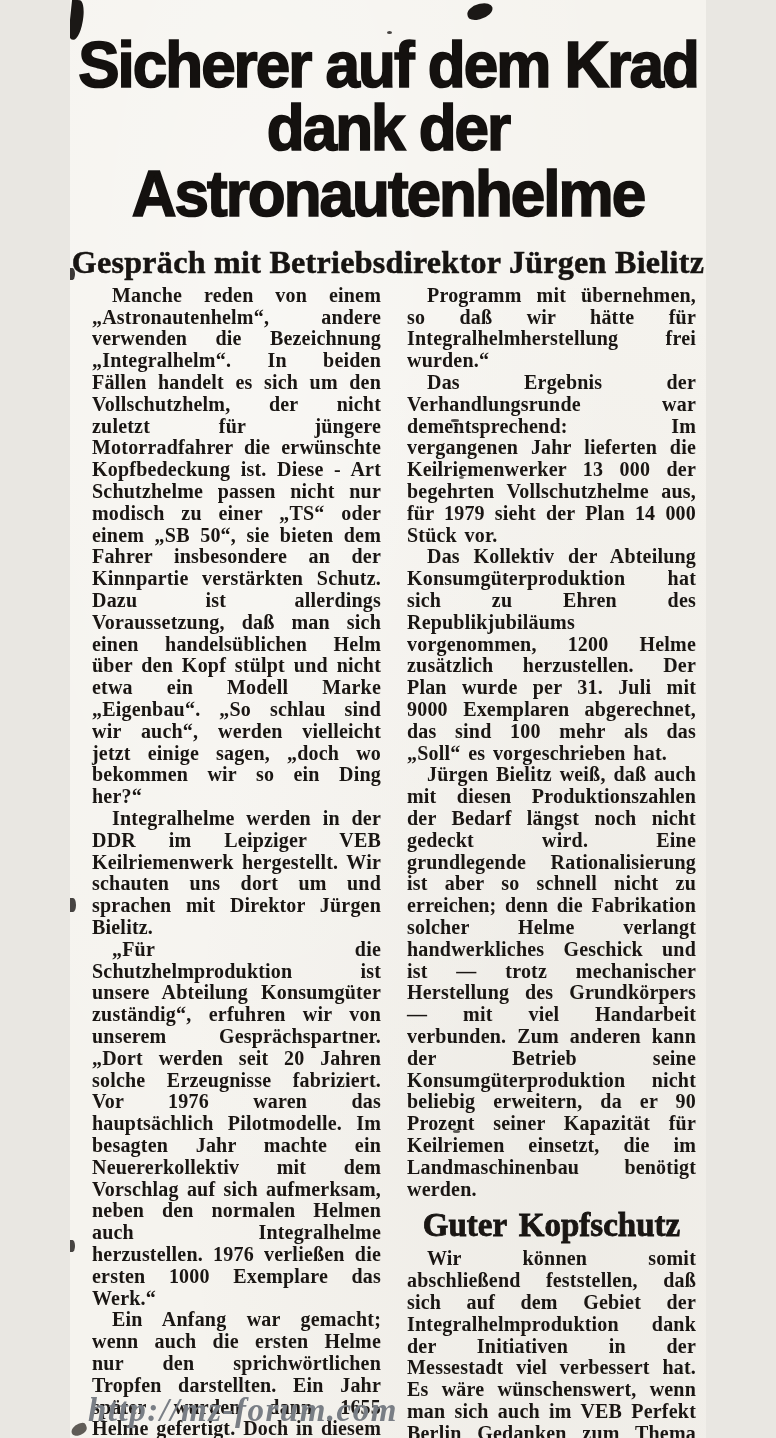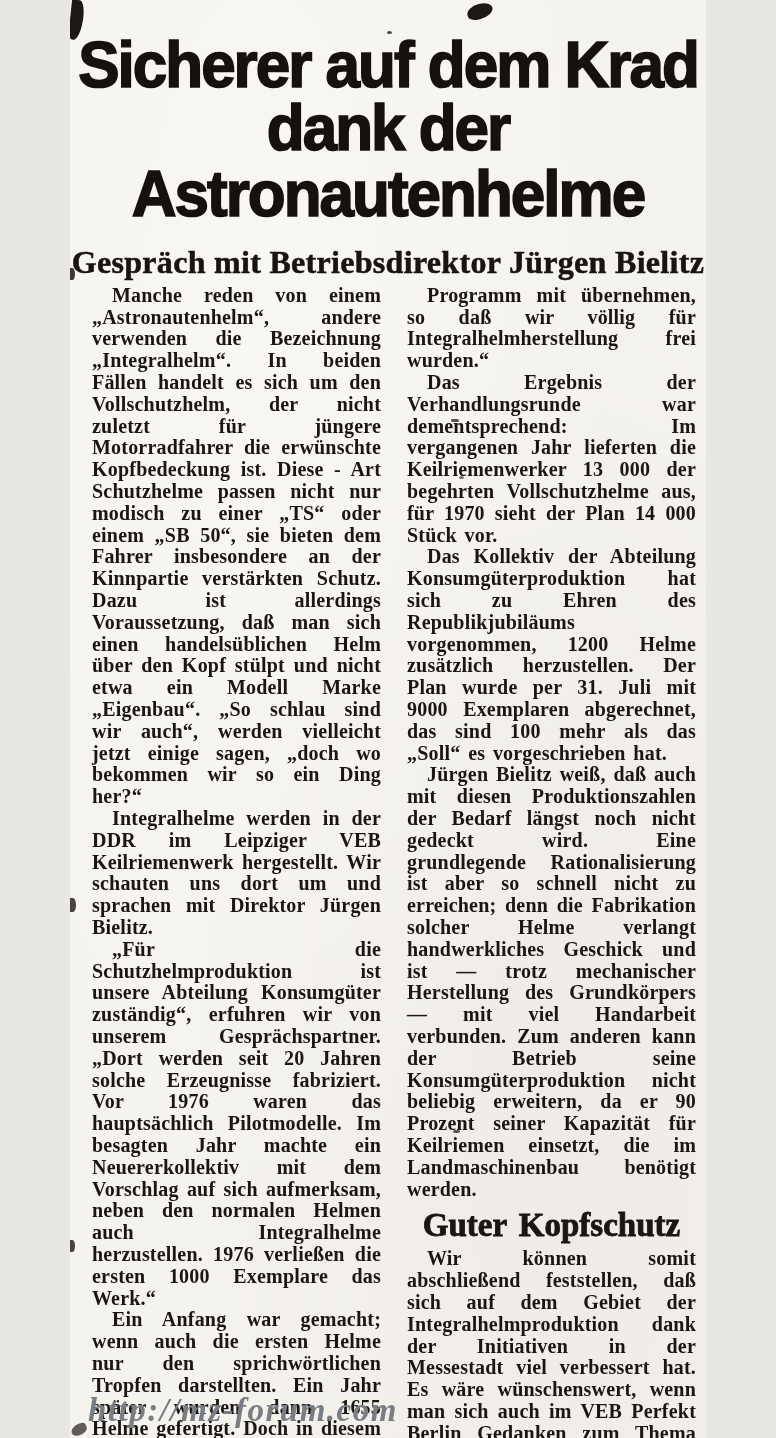--- a/index.html
+++ b/index.html
@@ -114,22 +114,22 @@
   <div class="subheadline">Gespräch mit Betriebsdirektor Jürgen Bielitz</div>
 
   <div class="columns">
     <div class="col">
         <p class="para">Manche reden von einem „Astronautenhelm“, andere verwenden die Bezeichnung „Integralhelm“. In beiden Fällen handelt es sich um den Vollschutzhelm, der nicht zuletzt für jüngere Motorradfahrer die erwünschte Kopfbedeckung ist. Diese - Art Schutzhelme passen nicht nur modisch zu einer „TS“ oder einem „SB 50“, sie bieten dem Fahrer insbesondere an der Kinnpartie verstärkten Schutz. Dazu ist allerdings Voraussetzung, daß man sich einen handelsüblichen Helm über den Kopf stülpt und nicht etwa ein Modell Marke „Eigenbau“. „So schlau sind wir auch“, werden vielleicht jetzt einige sagen, „doch wo bekommen wir so ein Ding her?“</p>
         <p class="para">Integralhelme werden in der DDR im Leipziger VEB Keilriemenwerk hergestellt. Wir schauten uns dort um und sprachen mit Direktor Jürgen Bielitz.</p>
         <p class="para">„Für die Schutzhelmproduktion ist unsere Abteilung Konsumgüter zuständig“, erfuhren wir von unserem Gesprächspartner. „Dort werden seit 20 Jahren solche Erzeugnisse fabriziert. Vor 1976 waren das hauptsächlich Pilotmodelle. Im besagten Jahr machte ein Neuererkollektiv mit dem Vorschlag auf sich aufmerksam, neben den normalen Helmen auch Integralhelme herzustellen. 1976 verließen die ersten 1000 Exemplare das Werk.“</p>
         <p class="para">Ein Anfang war gemacht; wenn auch die ersten Helme nur den sprichwörtlichen Tropfen darstellten. Ein Jahr später wurden dann 1655 Helme gefertigt. Doch in diesem Maßstab hätte man den Bedarf auf Jahre hinaus niemals decken können. „Wir setzten uns deshalb mit Vertretern des IFA-Vertriebes und des VEB Perfekt Berlin an einen Tisch“, berichtete Jürgen Bielitz. „Der VEB Perfekt hatte die Pilothelmproduktion erhöht und konnte unser Pilot-</p>
       </div>
     <div class="col">
-        <p class="para">Programm mit übernehmen, so daß wir völlig für Integralhelmherstellung frei wurden.“</p>
-        <p class="para">Das Ergebnis der Verhandlungsrunde war dementsprechend: Im vergangenen Jahr lieferten die Keilriemenwerker 13 000 der begehrten Vollschutzhelme aus, für 1970 sieht der Plan 14 000 Stück vor.</p>
+        <p class="para">Programm mit übernehmen, so daß wir hätte für Integralhelmherstellung frei wurden.“</p>
+        <p class="para">Das Ergebnis der Verhandlungsrunde war dementsprechend: Im vergangenen Jahr lieferten die Keilriemenwerker 13 000 der begehrten Vollschutzhelme aus, für 1979 sieht der Plan 14 000 Stück vor.</p>
         <p class="para">Das Kollektiv der Abteilung Konsumgüterproduktion hat sich zu Ehren des Republikjubiläums vorgenommen, 1200 Helme zusätzlich herzustellen. Der Plan wurde per 31. Juli mit 9000 Exemplaren abgerechnet, das sind 100 mehr als das „Soll“ es vorgeschrieben hat.</p>
         <p class="para">Jürgen Bielitz weiß, daß auch mit diesen Produktionszahlen der Bedarf längst noch nicht gedeckt wird. Eine grundlegende Rationalisierung ist aber so schnell nicht zu erreichen; denn die Fabrikation solcher Helme verlangt handwerkliches Geschick und ist — trotz mechanischer Herstellung des Grundkörpers — mit viel Handarbeit verbunden. Zum anderen kann der Betrieb seine Konsumgüterproduktion nicht beliebig erweitern, da er 90 Prozent seiner Kapazität für Keilriemen einsetzt, die im Landmaschinenbau benötigt werden.</p>
         <h2 class="section-heading">Guter Kopfschutz</h2>
         <p class="para">Wir können somit abschließend feststellen, daß sich auf dem Gebiet der Integralhelmproduktion dank der Initiativen in der Messestadt viel verbessert hat. Es wäre wünschenswert, wenn man sich auch im VEB Perfekt Berlin Gedanken zum Thema „Vollschutzhelm“ machen würde. Aber vielleicht hat man dort schon genauere Vorstellungen, als nur „Gedanken...“</p>
         <p class="byline">Perfekt P o h l e</p>
       </div>
   </div>
 
   <div class="watermark" style="color: rgb(121, 126, 133);">http://mz-forum.com</div>
 

